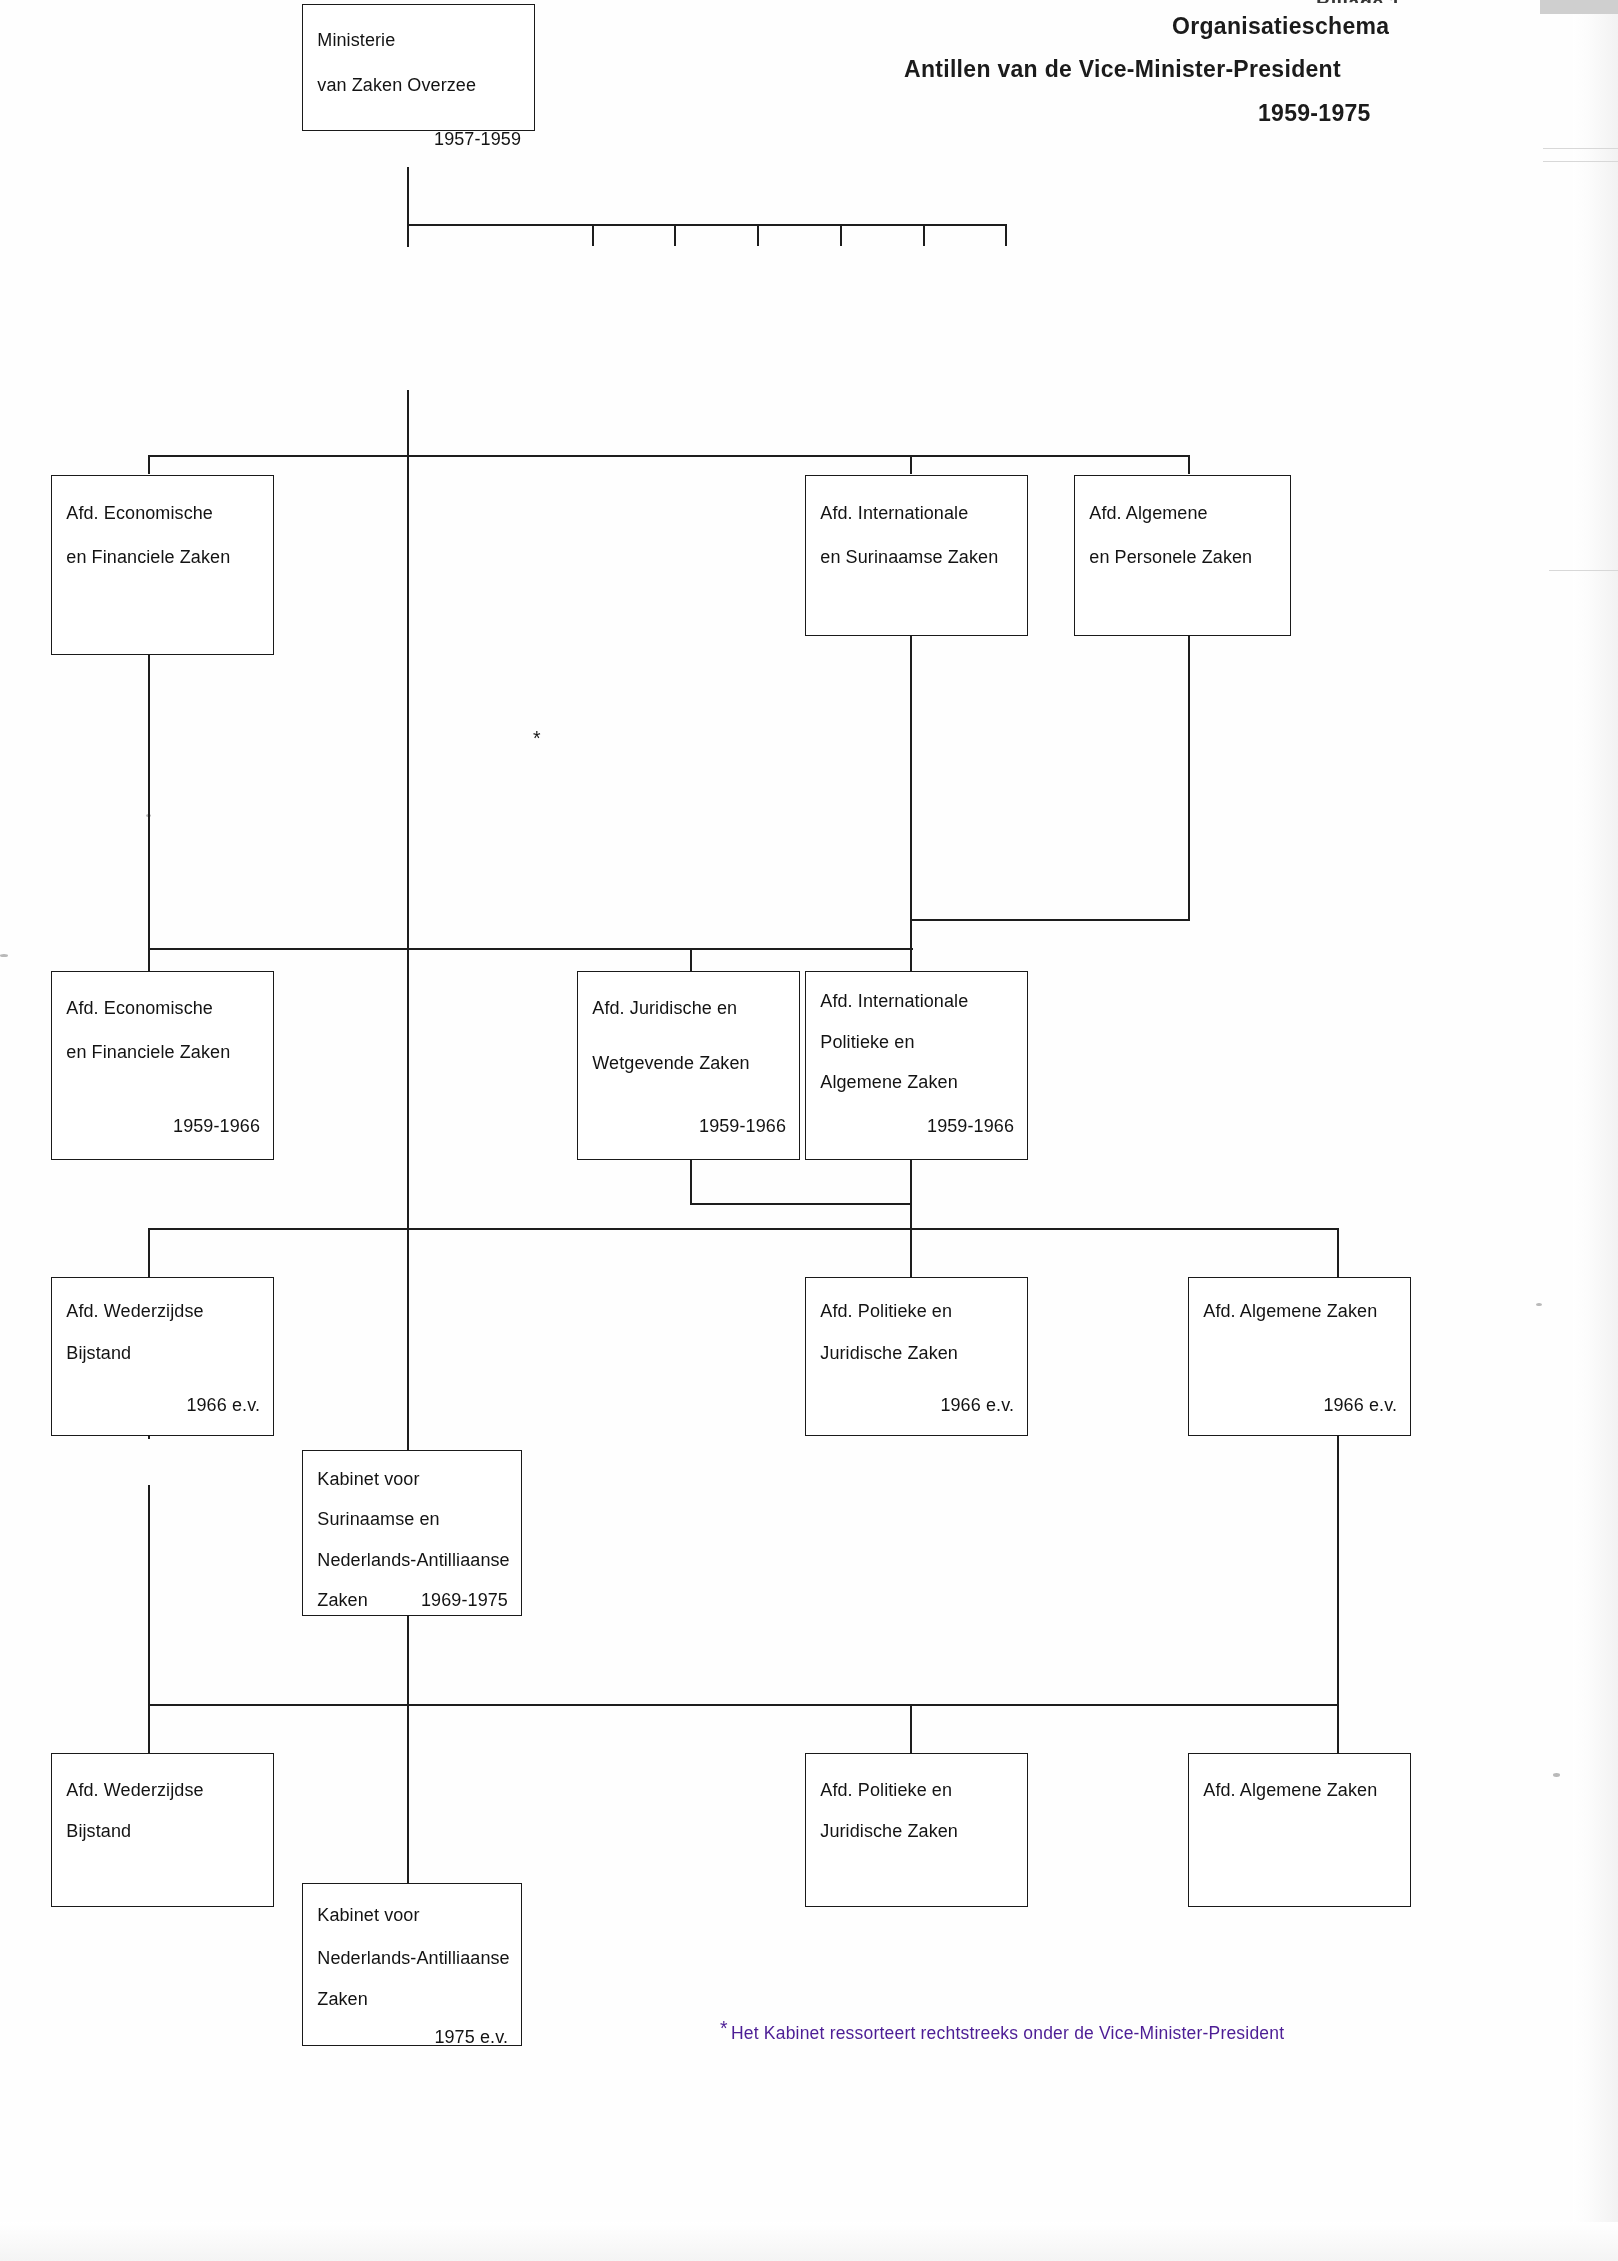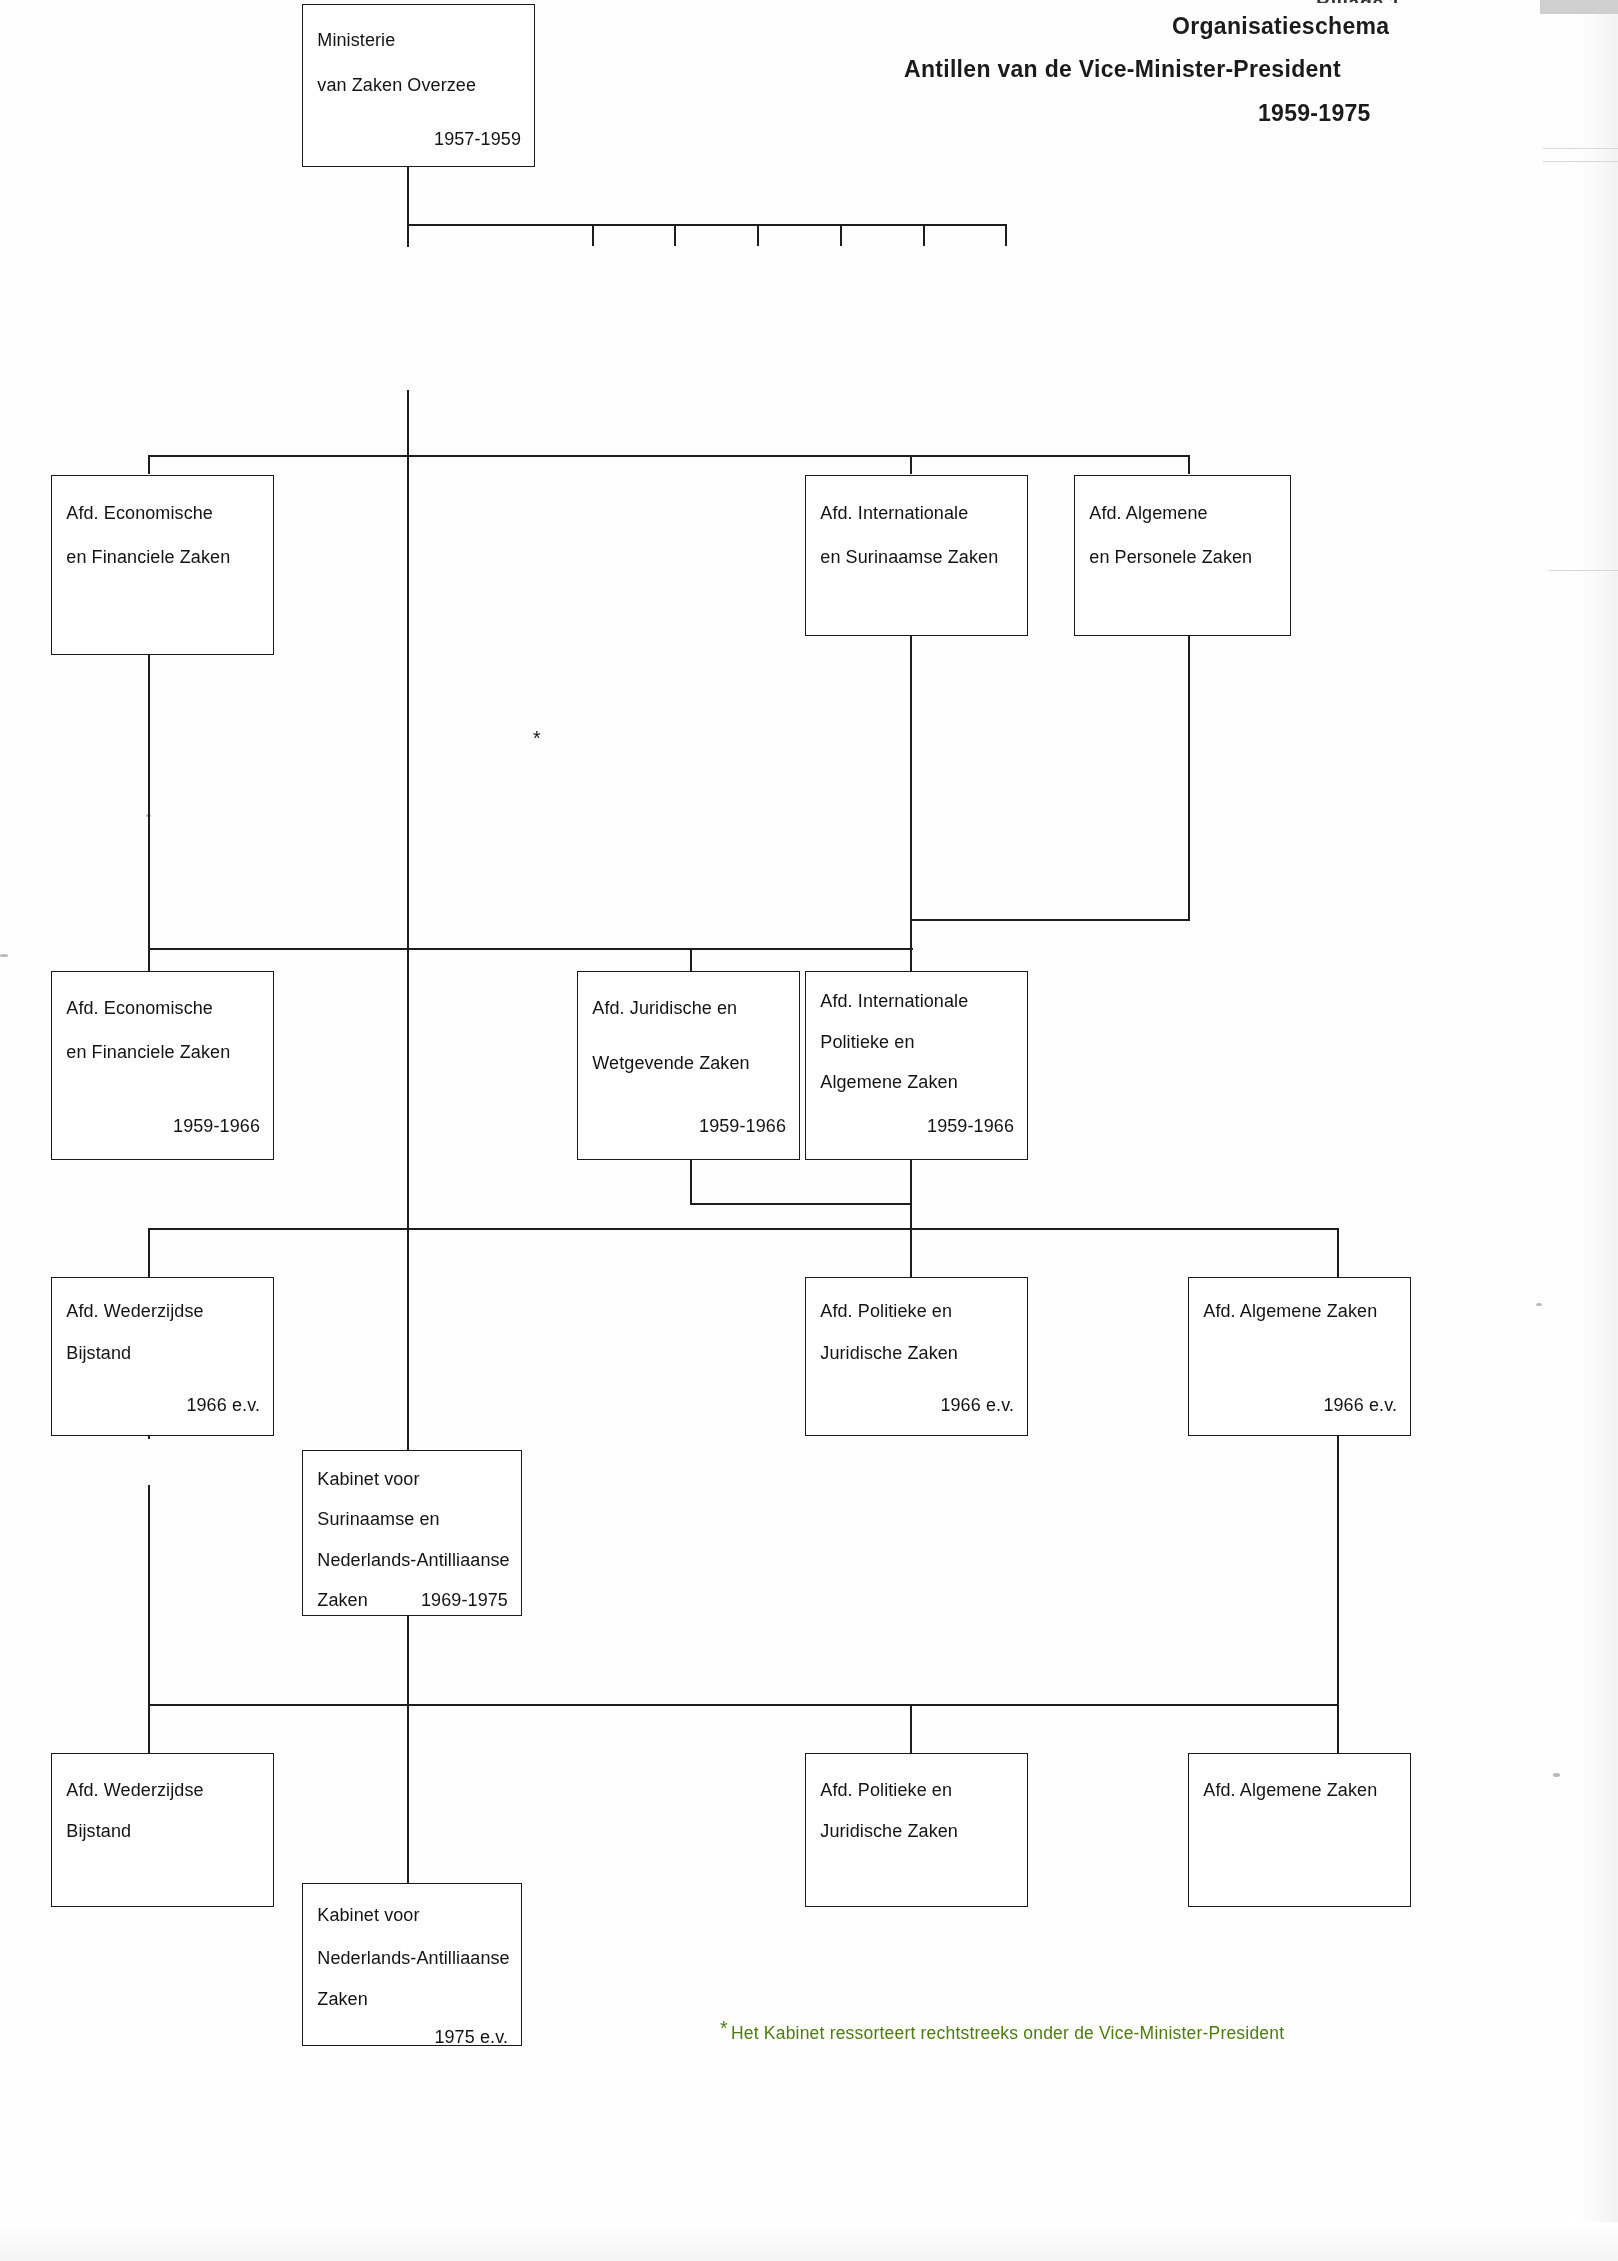--- a/index.html
+++ b/index.html
@@ -130,21 +130,21 @@
     color: #161616;
   }
 
   #footnote {
     position: absolute;
     left: 720px;
     top: 2017px;
     font-size: 17.5px;
     white-space: nowrap;
     letter-spacing: 0.2px;
-    color: #4d7c0f;
+    color: #4c1d95;
   }
   #footnote .fstar {
     font-size: 19.4px;
     vertical-align: 3.9px;
     margin-right: 3.2px;
   }
 </style>
 </head>
 <body>
 
@@ -216,21 +216,21 @@
 
   <div class="ln lnv" style="left:407px;top:1616px;height:89px;"></div>
 
   <div class="ln lnh" style="left:148px;top:1704px;width:1190px;"></div>
   <div class="ln lnv" style="left:148px;top:1704px;height:49px;"></div>
   <div class="ln lnv" style="left:910px;top:1704px;height:49px;"></div>
   <div class="ln lnv" style="left:1337px;top:1704px;height:49px;"></div>
 
   <div class="ln lnv" style="left:407px;top:1704px;height:179px;"></div>
 
-  <div class="box" style="left:302px;top:3.9px;width:233px;height:163px;">
+  <div class="box" style="left:302px;top:3.9px;width:233px;height:127px;">
     <span class="tx" style="top:25px;">Ministerie</span>
     <span class="tx" style="top:70px;">van Zaken Overzee</span>
     <span class="tx r" style="top:124px;">1957-1959</span>
   </div>
 
 
   <div class="box" style="left:51px;top:475px;width:223px;height:180px;">
     <span class="tx" style="top:27px;">Afd. Economische</span>
     <span class="tx" style="top:71px;">en Financiele Zaken</span>
   </div>

